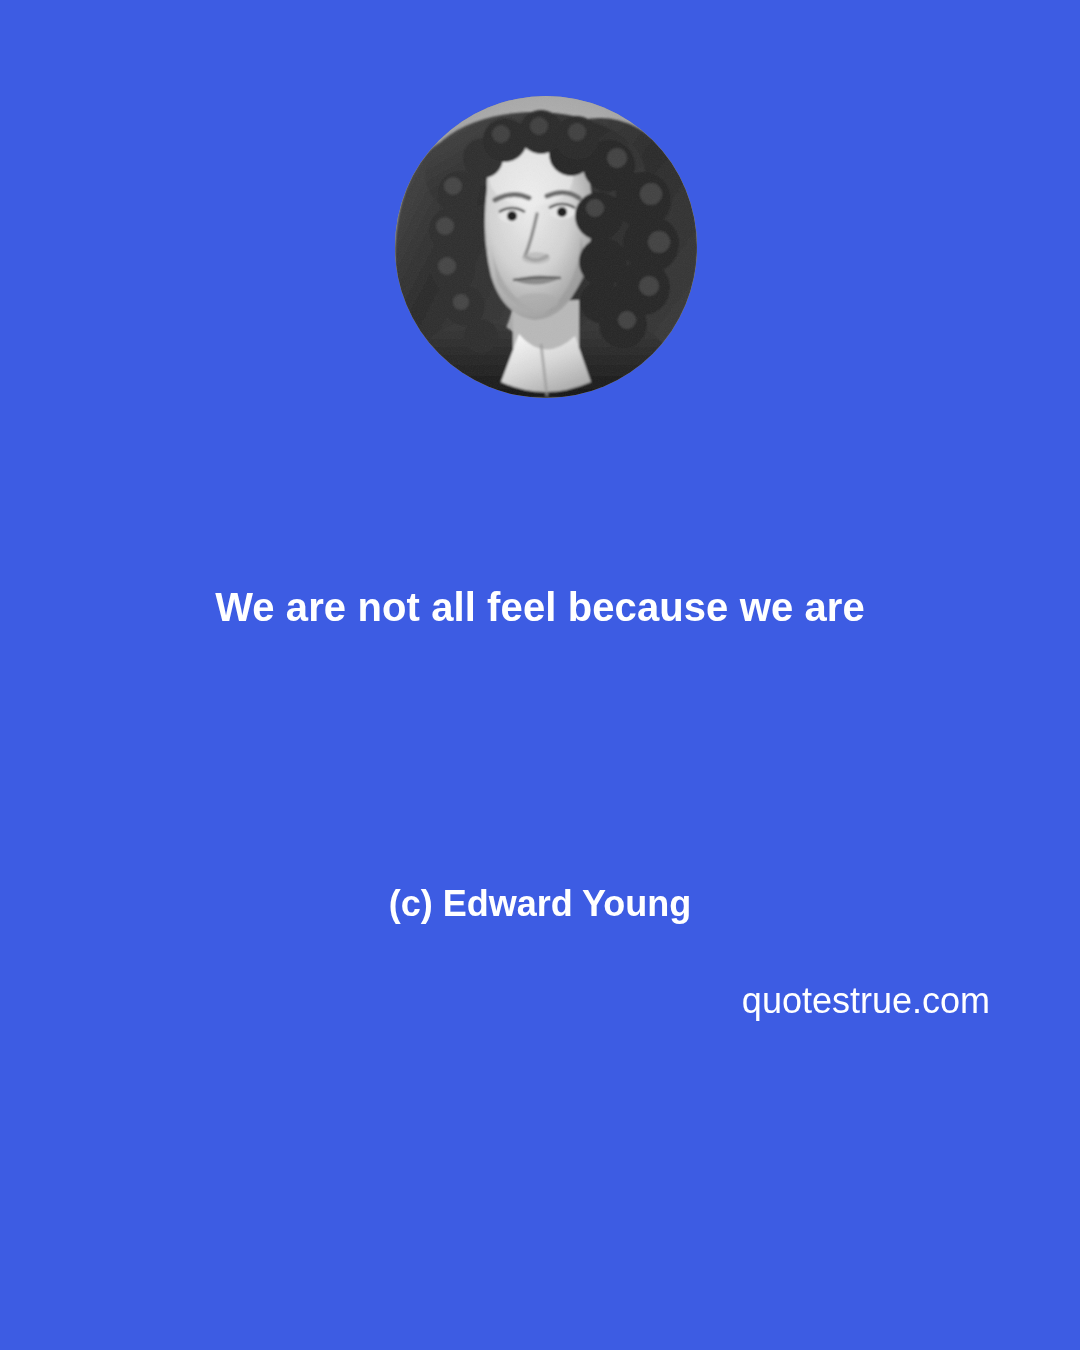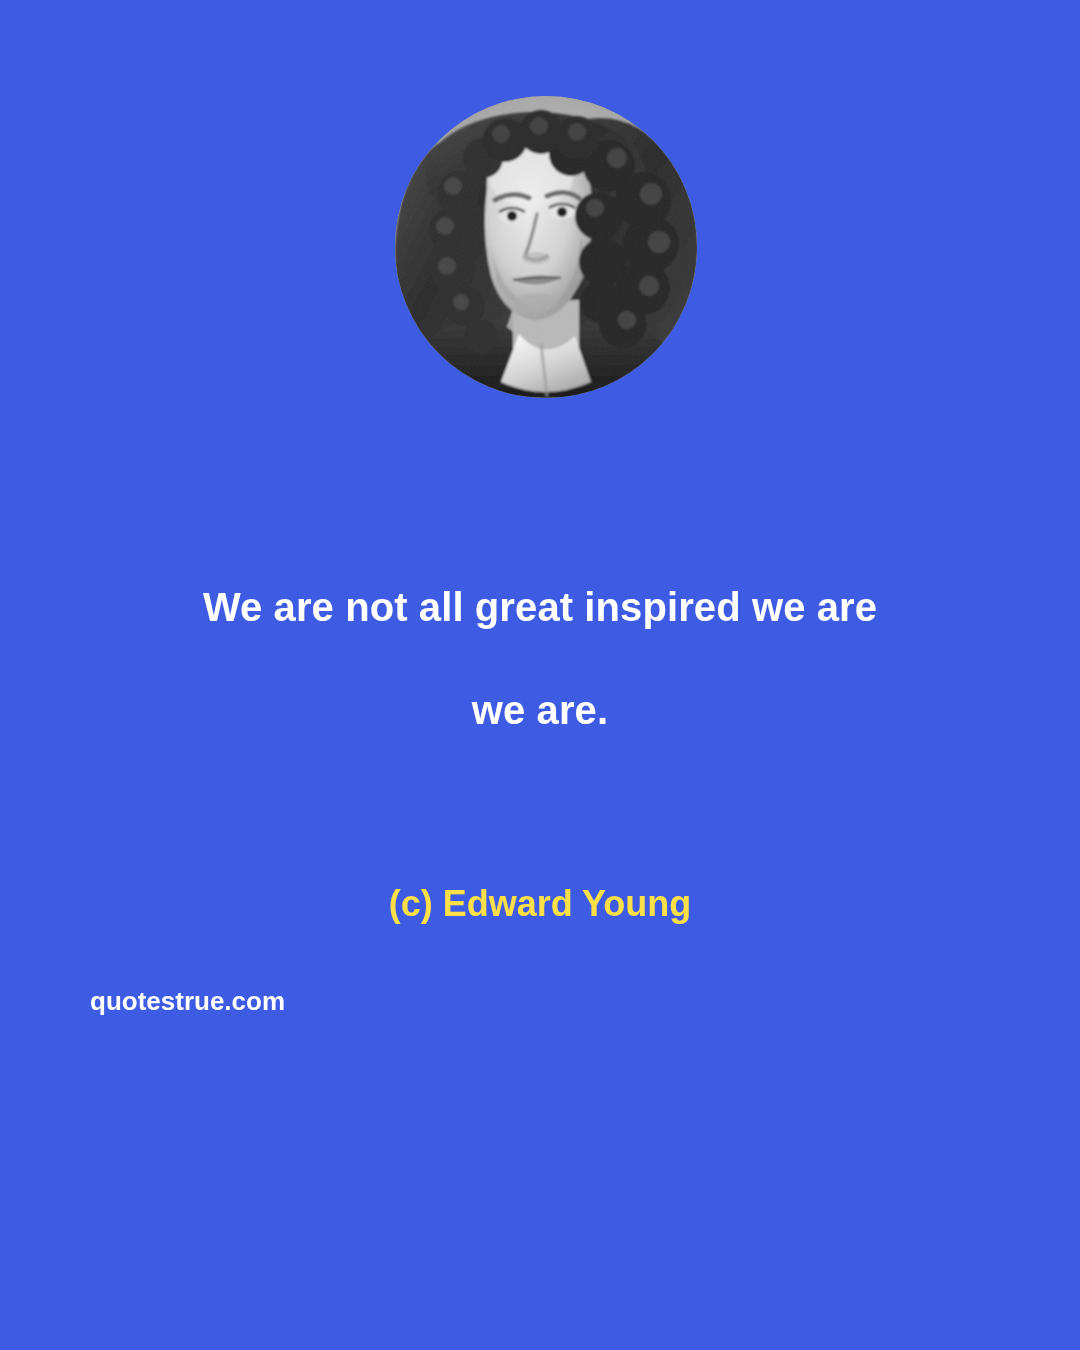--- a/index.html
+++ b/index.html
@@ -63,35 +63,35 @@
   }
 
   
   .attribution {
     position: absolute;
     left: 50%;
     transform: translateX(-50%);
     top: 880px;
     width: 900px;
     text-align: center;
-    color: #fde047;
+    color: #ffffff;
     font-size: 36px;
     font-weight: bold;
     line-height: 48px;
   }
   .source-line {
     position: absolute;
     left: 50%;
     transform: translateX(-50%);
     top: 977px;
     width: 900px;
-    text-align: left;
+    text-align: right;
     color: #ffffff;
-    font-size: 26px;
-    font-weight: bold;
+    font-size: 36px;
+    font-weight: normal;
     line-height: 48px;
     text-decoration: none;
   }
 </style>
 </head>
 <body>
 
 <div class="quote-card">
 
   <div class="portrait-wrap">
@@ -222,21 +222,20 @@
             <circle cx="182" cy="36" r="9"></circle>
           </g>
         </g>
 
         <rect x="0" y="0" width="302" height="302" filter="url(#grain)" fill="#ffffff" opacity="0.5"></rect>
       </svg>
     </div>
   </div>
 
   <div class="quote-block">
-    <span class="quote-line">We are not all great inspired we are</span>
-    <span class="quote-line">we are.</span>
+    <span class="quote-line">We are not all feel because we are</span>
   </div>
 
   <div class="attribution">(c) Edward Young</div>
 
   <div class="source-line">quotestrue.com</div>
 
 </div>
 
 </body></html>

